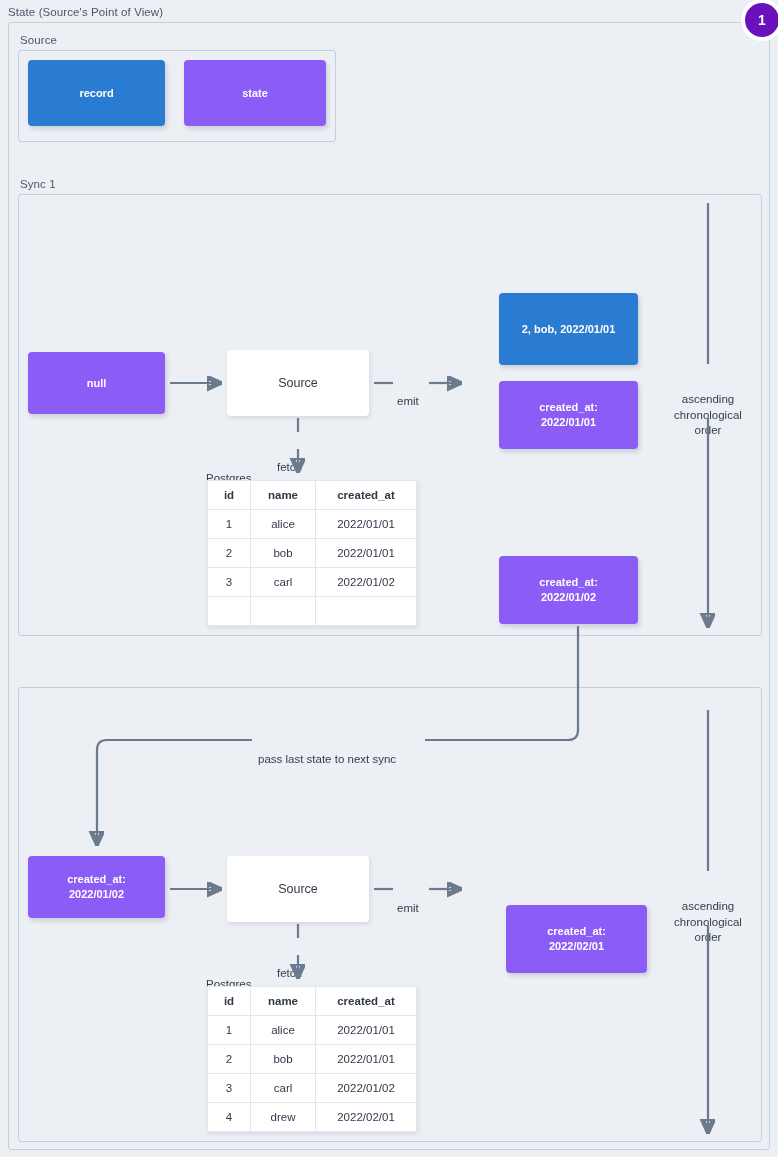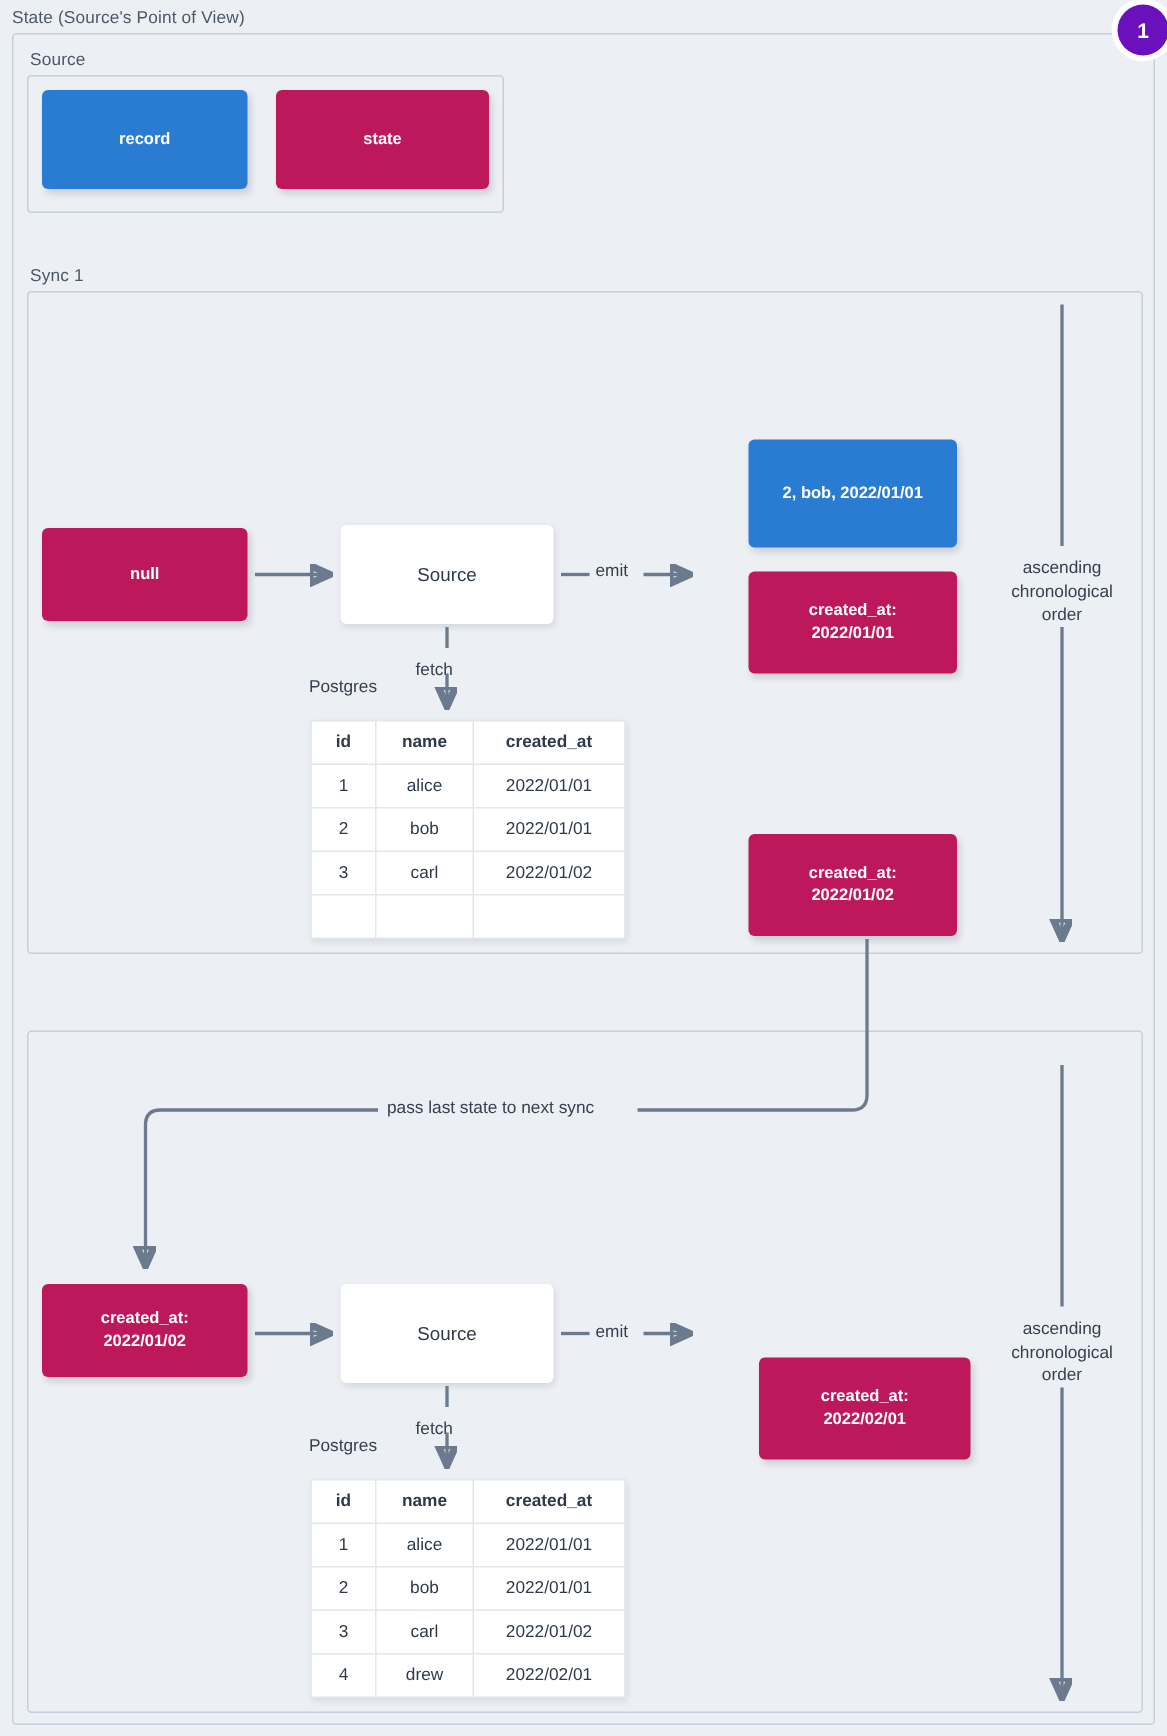--- a/index.html
+++ b/index.html
@@ -62,35 +62,36 @@
     border-radius: 4px;
     font-size: 11px;
     font-weight: bold;
     color: #ffffff;
     line-height: 1.35;
     box-shadow: 2px 3px 4px rgba(60,70,90,.18);
     white-space: pre-line;
     padding: 0 6px;
   }
   .node.record { background: #2a7cd3; }
-  .node.state  { background: #be185d; }
+  .node.state  { background: #8b5cf6; }
   .node.plain {
     background: #ffffff;
     color: #2f3a49;
     font-weight: normal;
     font-size: 12.5px;
     box-shadow: 1px 2px 4px rgba(60,70,90,.14);
   }
 
   
   .lbl {
     position: absolute;
     font-size: 11.5px;
     color: #36404e;
     white-space: nowrap;
+    margin-top: 20px;
   }
   .lbl.multi {
     white-space: pre-line;
     text-align: center;
     line-height: 1.35;
     font-size: 11.5px;
     color: #36404e;
   }
 
   

